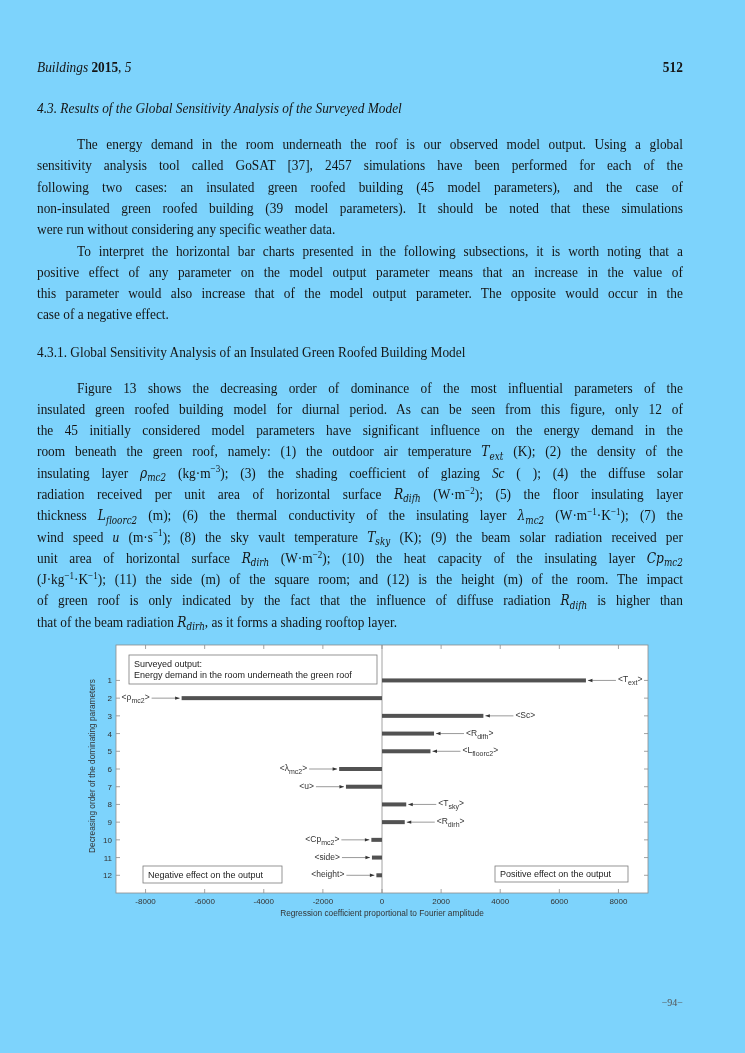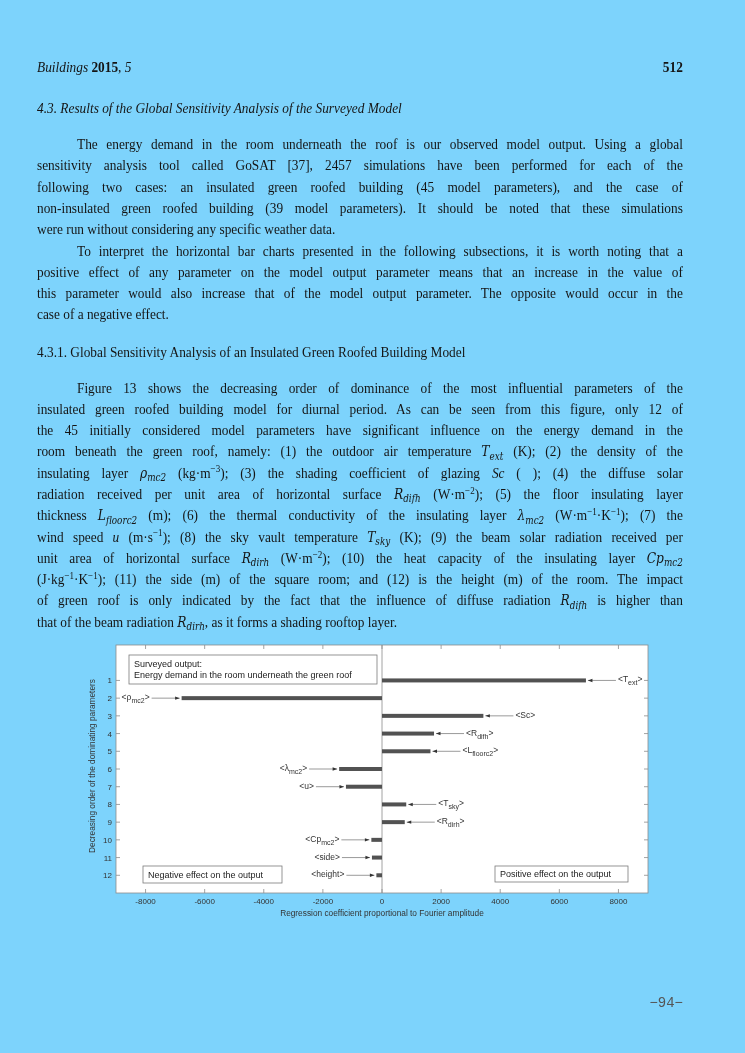--- a/index.html
+++ b/index.html
@@ -14,22 +14,22 @@
   .cap .line { width:638px; line-height:22px; height:22px; }
   .it { font-style:italic; }
   .bd { font-weight:bold; }
   .mv { font-style:italic; font-family:"DejaVu Serif", "Liberation Serif", serif; font-size:0.92em; }
   .mv .sb { font-size:0.72em; position:relative; top:0.32em; }
   .sp { font-size:0.68em; position:relative; top:-0.5em; }
   #header-row { position:absolute; left:37px; top:56px; width:751px; display:flex; justify-content:space-between;
                 transform:scaleX(0.86); transform-origin:0 0; font-size:15.5px; line-height:21.3px; }
   #header-row .line { transform:none; width:auto; }
   #page-num { font-weight:bold; }
-  #page-marker { position:absolute; right:62px; top:994px; font-family:Liberation Mono, monospace;
-                 font-size:14px; color:#555; line-height:18px;text-align:right; }
+  #page-marker { position:absolute; right:62px; top:994px; font-family:Liberation Serif, serif;
+                 font-size:10px; color:#555; line-height:18px;text-align:right; }
   #chart-svg { position:absolute; left:80px; top:630px; width:590px; height:295px; }
   .tick { font-family:"Liberation Sans", sans-serif; font-size:8px; fill:#333; }
   .plab { font-family:"Liberation Sans", sans-serif; font-size:8.5px; fill:#333; }
   .boxt { font-family:"Liberation Sans", sans-serif; font-size:9px; fill:#222; }
   .axlab { font-family:"Liberation Sans", sans-serif; font-size:8.3px; fill:#333; }
 </style>
 </head>
 <body>
 
 <div id="page">

